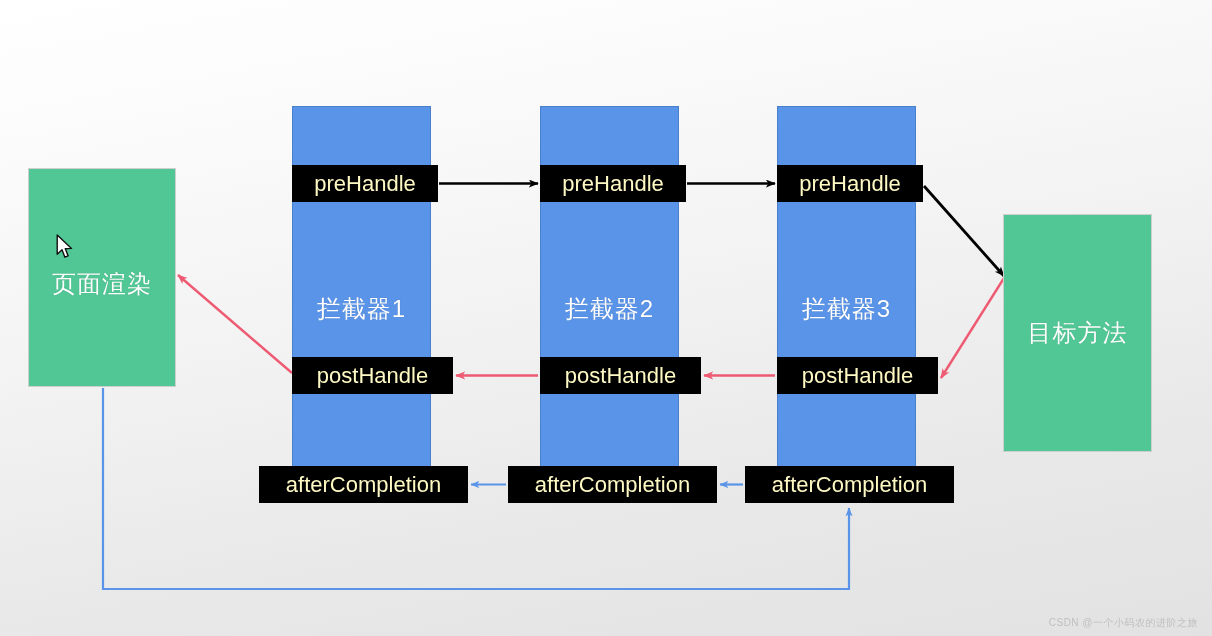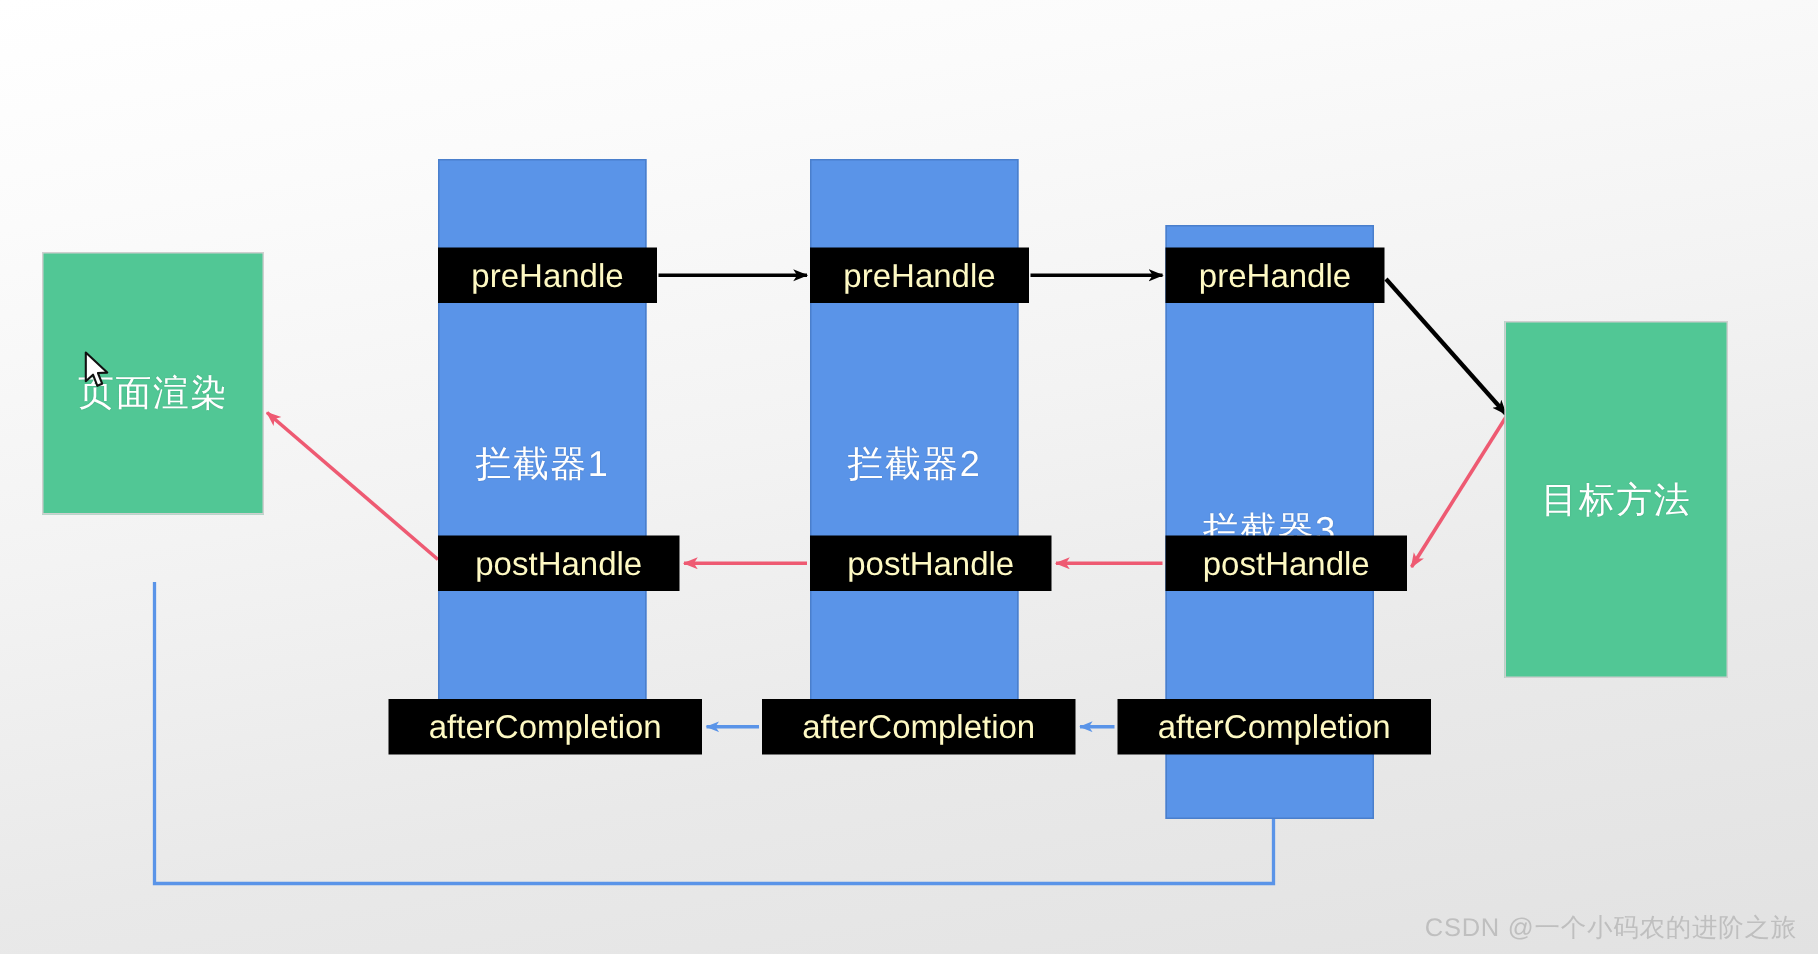--- a/index.html
+++ b/index.html
@@ -39,37 +39,37 @@
     align-items: center;
     justify-content: center;
   }
   .green-box .cn-label {
     color: #ffffff;
     font-size: 24px;
     letter-spacing: 1px;
     text-shadow: 0 0 1px rgba(0,0,0,0.18);
     white-space: nowrap;
   }
-  #green-page-render { left: 28px;  top: 168px; width: 148px; height: 175px; }
+  #green-page-render { left: 28px;  top: 168px; width: 148px; height: 219px; }
   #green-target-method { left: 1003px; top: 170px; width: 149px; height: 238px; margin-top: 44px; }
   #green-page-render .cn-label { position: relative; top: 6px; }
 
   
   .interceptor-column {
     position: absolute;
     background: #5a94e8;
     border: 1px solid #4a7fcc;
     box-sizing: border-box;
     top: 106px;
     height: 396px;
     width: 139px;
   }
   #interceptor-column-1 { left: 292px; }
   #interceptor-column-2 { left: 540px; }
-  #interceptor-column-3 { left: 777px; margin-top: 44px; }
+  #interceptor-column-3 { left: 777px; }
   .interceptor-name {
     position: absolute;
     left: 0;
     right: 0;
     top: 186px;
     text-align: center;
     color: #ffffff;
     font-size: 24px;
     letter-spacing: 1px;
     text-shadow: 0 0 1px rgba(0,0,0,0.2);
@@ -112,21 +112,21 @@
     top: 234px;
     width: 18px;
     height: 26px;
   }
 
   
   #watermark {
     position: absolute;
     right: 14px;
     bottom: 6px;
-    font-size: 17px;
+    font-size: 10px;
     color: #b9b9b9;
     letter-spacing: 0.5px;
     white-space: nowrap;
     opacity: 0.85;
   }
 </style>
 </head>
 <body>
 
 <div id="stage">

